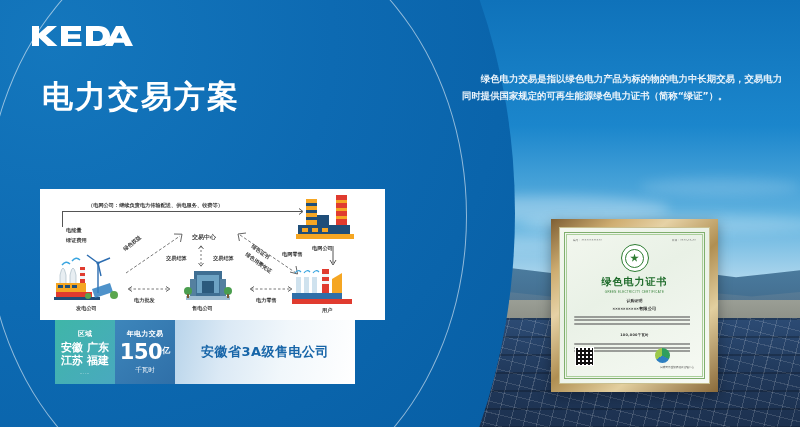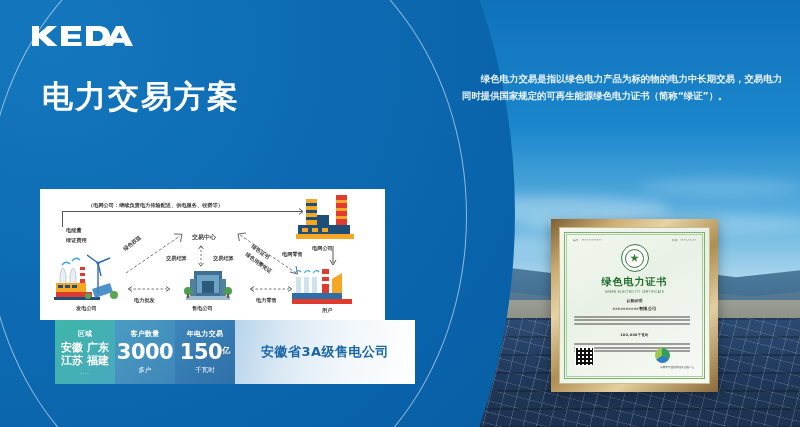--- a/index.html
+++ b/index.html
@@ -315,25 +315,20 @@
 
   <div class="stats">
 
     <div class="stat s1">
       <div class="s-cap">区域</div>
       <div class="s-reg nowrap">安徽  广东</div>
       <div class="s-reg nowrap">江苏  福建</div>
       <div class="s-dots">……</div>
     </div>
 
-    <div class="stat s2">
-      <div class="s-cap">客户数量</div>
-      <div class="s-big">3000</div>
-      <div class="s-sub">多户</div>
-    </div>
 
     <div class="stat s3">
       <div class="s-cap">年电力交易</div>
       <div>
         <span class="s-big">150</span><span class="s-unit">亿</span>
       </div>
       <div class="s-sub">千瓦时</div>
     </div>
 
     <div class="banner">

